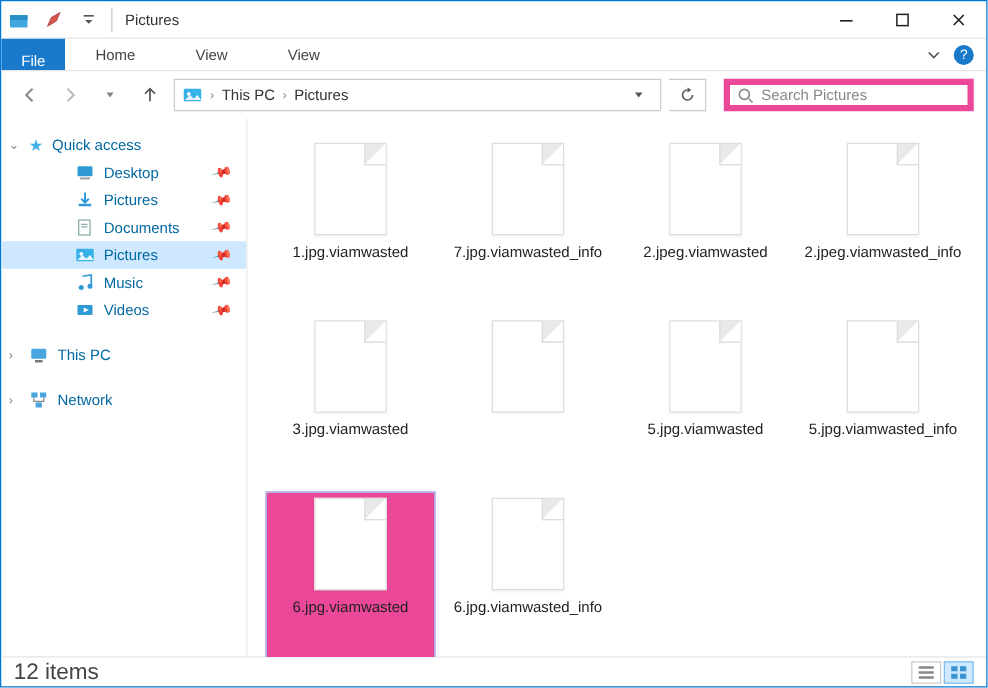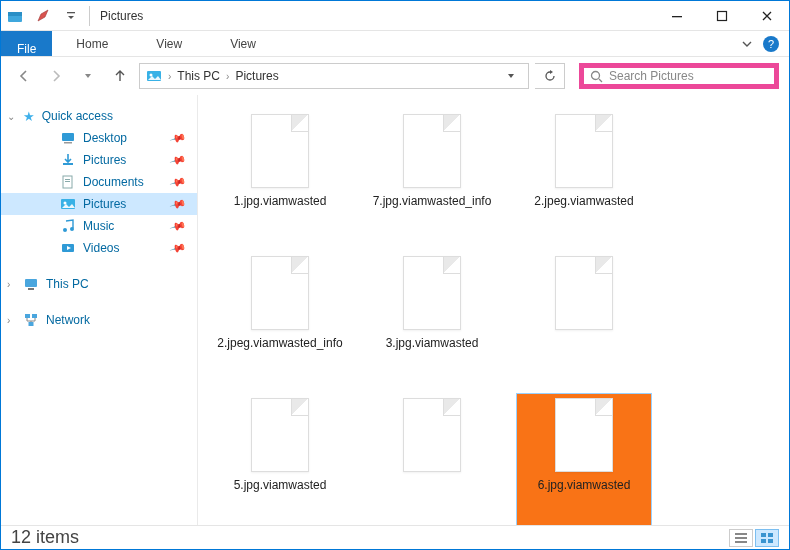--- a/index.html
+++ b/index.html
@@ -37,23 +37,23 @@
   .side-group { margin-bottom: 14px; }
   .side-item { display: flex; align-items: center; height: 22px; padding-left: 22px; gap: 7px; position: relative; }
   .side-item.child { padding-left: 59px; }
   .side-item.selected { background: #cde8ff; }
   .side-item .label { font-size: 12px; color: #0369a1; text-align: right; }
   .pin { margin-left: auto; margin-right: 12px; color: #7a7a7a; font-size: 11px; transform: rotate(30deg); }
   .qa-star { color: #3fb0ea; font-size: 13px; }
   .expand { position:absolute; left: 6px; color:#888; font-size:10px; }
 
   .content { flex: 1; padding: 14px 10px 0 14px; overflow: auto; }
-  .grid { display: flex; flex-wrap: wrap; gap: 6px 16px; }
+  .grid { display: flex; flex-wrap: wrap; gap: 6px 6px; }
   .file { width: 136px; height: 136px; display: flex; flex-direction: column; align-items: center; justify-content: flex-start; padding-top: 4px; border: 1px solid transparent; }
-  .file.selected { border: 1px solid #99d1ff; background: #f97316; }
+  .file.selected { border: 1px solid #99d1ff; background: #ec4899; }
   .file-icon { width: 58px; height: 74px; background: #fff; border: 1px solid #ddd; position: relative; margin-bottom: 6px; box-shadow: 0 1px 2px rgba(0,0,0,0.06); }
   .file-icon::before { content:""; position:absolute; top:0; right:0; width:16px; height:16px; background: linear-gradient(135deg, transparent 48%, #fff 50%), #e9e9e9; border-left:1px solid #ddd; border-bottom:1px solid #ddd; }
   .file-label { font-size: 12px; color: #222; text-align: center; line-height: 1.25; padding: 0 4px; word-break: break-word; }
 
   .statusbar { height: 24px; border-top: 1px solid #e5e5e5; display: flex; align-items: center; padding: 0 10px; font-size: 18px; color: #444; }
   .status-right { margin-left: auto; display: flex; gap: 2px; }
   .view-btn { width: 24px; height: 18px; border: 1px solid #ccc; display:flex; align-items:center; justify-content:center; }
   .view-btn.active { background: #cde8ff; border-color:#7bbef0; }
 
   svg { display: block; }
@@ -310,24 +310,29 @@
         </div>
         <div class="file">
           <div class="file-icon"></div>
         </div>
         <div class="file">
           <div class="file-icon"></div>
           <div class="file-label">5.jpg.viamwasted</div>
         </div>
         <div class="file">
           <div class="file-icon"></div>
+          <div class="file-label">5.jpg.viamwasted_info</div>
         </div>
         <div class="file selected">
           <div class="file-icon"></div>
           <div class="file-label">6.jpg.viamwasted</div>
+        </div>
+        <div class="file">
+          <div class="file-icon"></div>
+          <div class="file-label">6.jpg.viamwasted_info</div>
         </div>
       </div>
   </div>
 </div>
 
 <div class="statusbar">
   <span>12 items</span>
   <div class="status-right">
     <div class="view-btn">
         <svg width="14" height="12" viewBox="0 0 14 12">

